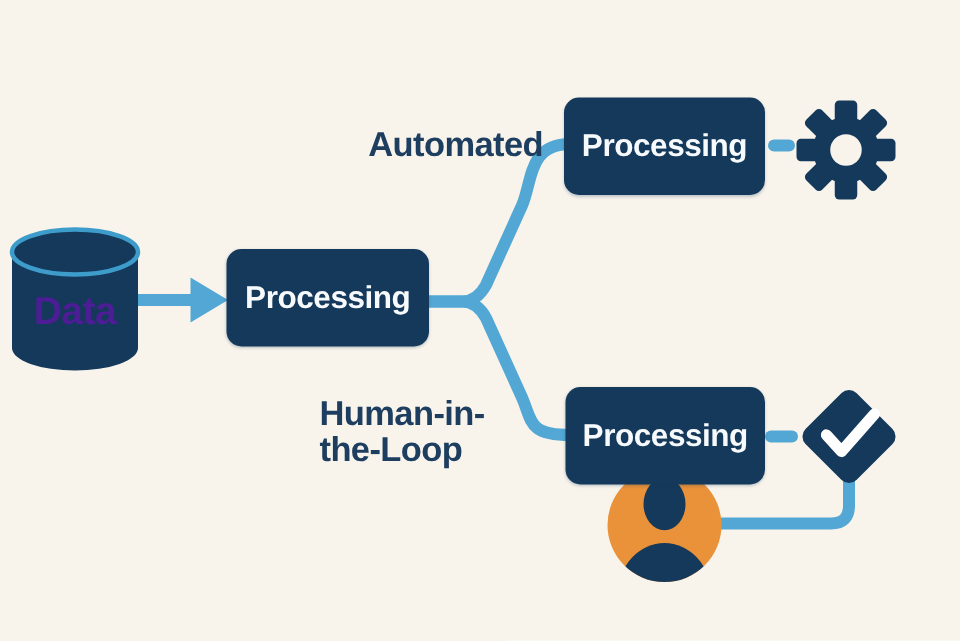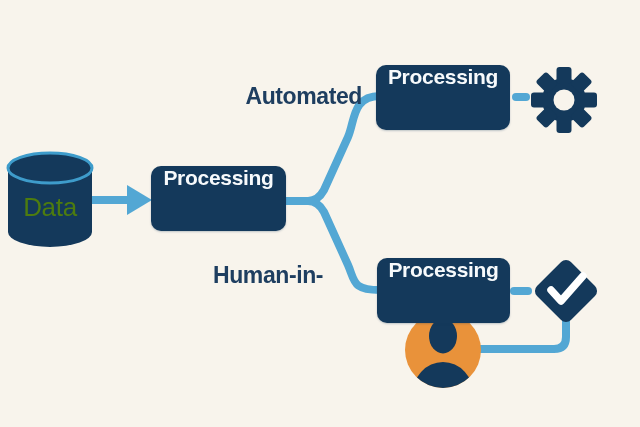--- a/index.html
+++ b/index.html
@@ -8,32 +8,32 @@
     width:640px;height:427px;
     background:#F8F4EC;
     overflow:hidden;
     font-family:"Liberation Sans", sans-serif;
   }
   .stage svg{position:absolute;left:0;top:0;}
   .node{
     position:absolute;
     background:#14395B;
     border-radius:10px;
-    display:flex;align-items:flex-start;justify-content:center;
+    display:flex;align-items:center;justify-content:center;
     color:#F7FAFC;
     font-size:21px;font-weight:600;letter-spacing:-0.3px;
     box-shadow:0 1px 2px rgba(20,57,91,0.25);
   }
   .node-center{left:151px;top:166px;width:135px;height:65px;}
   .node-top{left:376px;top:65px;width:134px;height:65px;}
   .node-bottom{left:377px;top:258px;width:133px;height:65px;}
   .cyl-label{
     position:absolute;left:8px;top:192px;width:84px;
-    text-align:center;color:#4d7c0f;
-    font-size:26px;font-weight:400;letter-spacing:-0.3px;
+    text-align:center;color:#4c1d95;
+    font-size:26px;font-weight:700;letter-spacing:-0.3px;
   }
   .branch-label{
     position:absolute;color:#1E3E60;
     font-size:23px;font-weight:700;letter-spacing:-0.4px;
   }
   .label-automated{left:236px;top:83px;width:126px;text-align:right;}
   .label-hitl{left:213px;top:263px;width:124px;line-height:24px;}
 </style>
 </head>
 <body>
@@ -105,15 +105,16 @@
       <circle r="10.5" fill="#F8F4EC"></circle>
     </g>
   </svg>
 
   <div class="cyl-label">Data</div>
 
   <div class="branch-label label-automated">Automated</div>
 
   <div class="branch-label label-hitl">
     <div>Human-in-</div>
+    <div>the-Loop</div>
   </div>
 
 </div>
 
 </body></html>

